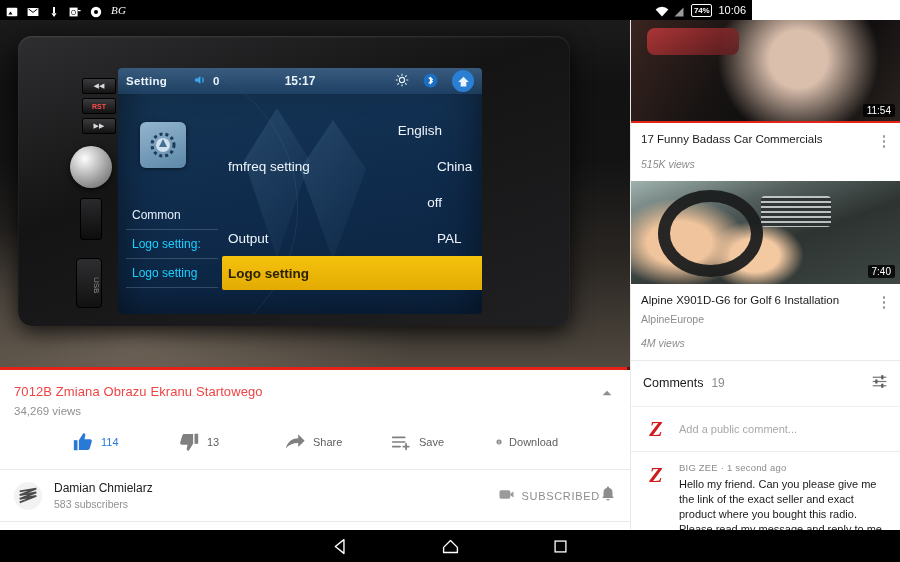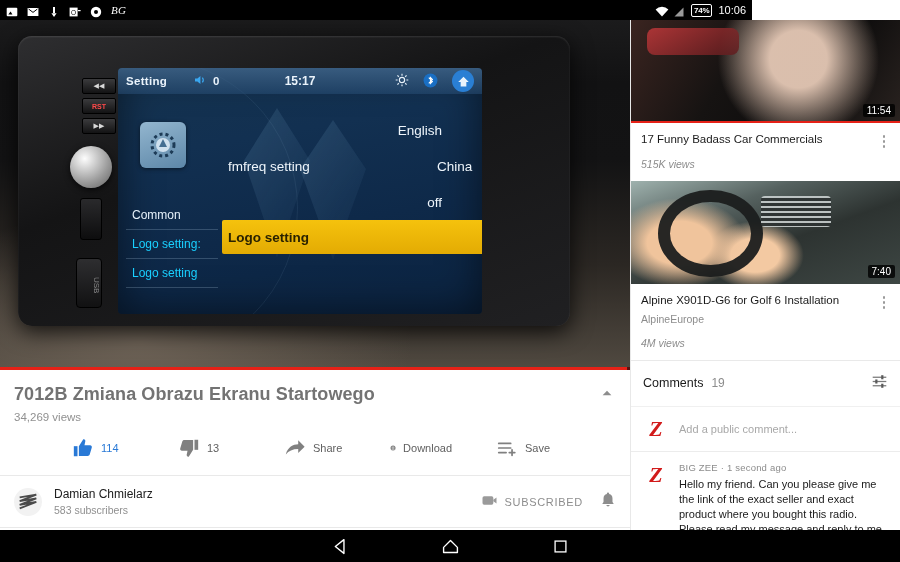--- a/index.html
+++ b/index.html
@@ -132,41 +132,41 @@
     background:linear-gradient(180deg,#2e2e30,#111112); border:1px solid #000;
     color:#888; font-size:8px; writing-mode:vertical-rl; text-align:center; padding-top:4px;
   }
   .progress {
     position:absolute; bottom:0; left:0; width:630px; height:3px; background:#5c1111;
   }
   .progress i { display:block; height:3px; width:99.6%; background:#e62117; }
 
   
   .meta { padding:14px 14px 6px 14px; position:relative; }
-  .vtitle { font-size:18px; color:#737373; letter-spacing:.1px;font-weight:bold; }
+  .vtitle { font-size:13px; color:#ef4444; letter-spacing:.1px; }
   .vviews { font-size:11.5px; color:#909090; margin-top:6px; }
   .collapse {
     position:absolute; right:14px; top:14px; width:18px; height:18px;
     display:flex; align-items:center; justify-content:center;
   }
   .actions { display:flex; justify-content:center; gap:44px; margin-top:14px; padding-bottom:10px;}
   .action { width:62px; display:flex; flex-direction:row; align-items:center; gap:7px; }
   .action .lbl { font-size:11px; color:#606060; }
   .action .lbl.blue { color:#2979d6; }
   .divider { height:1px; background:#e9e9e9; margin:0 0 0 0; }
 
   
   .channel { display:flex; align-items:center; padding:11px 14px; gap:12px; }
   .avatar-ch {
     width:28px; height:28px; border-radius:50%; background:#f2f2f2;
     display:flex; align-items:center; justify-content:center; flex:0 0 28px;
   }
   .ch-name { font-size:12px; color:#202020; }
   .ch-subs { font-size:10.5px; color:#909090; margin-top:3px; }
-  .ch-right { margin-left:auto; display:flex; align-items:center; gap:17px; }
+  .ch-right { margin-left:auto; display:flex; align-items:center; gap:0; }
   .subbed { display:flex; align-items:center; gap:7px; font-size:11px; color:#8d8d8d; letter-spacing:.7px; }
   .published { padding:11px 14px; font-size:11px; color:#707070; }
 
   
   .sv { width:270px; }
   .thumb { position:relative; width:270px; height:103px; overflow:hidden; background:#222; }
   .thumb .dur {
     position:absolute; right:6px; bottom:6px; background:rgba(0,0,0,.8); color:#fff;
     font-size:10px; padding:1px 4px; border-radius:2px;
   }
@@ -369,20 +369,24 @@
               <div class="row">
                 <span class="v">English</span>
               </div>
               <div class="row">
                 <span class="k">fmfreq setting</span>
                 <span class="v">China</span>
               </div>
               <div class="row">
                 <span class="v">off</span>
               </div>
+              <div class="row">
+                <span class="k">Output</span>
+                <span class="v">PAL</span>
+              </div>
               <div class="row hl">
                 <span class="k">Logo setting</span>
               </div>
             </div>
 
             <div class="finger"></div>
           </div>
         </div>
 
         <div class="progress">
@@ -412,39 +416,39 @@
                 <path d="M18 3h4v11h-4z" fill="#808080"></path>
                 <path d="M16.5 13.8 L11.7 21.5 c-1.5.3-2.5-.8-2.2-2.3 L10.4 15 H4.3 c-1.4 0-2.3-1.2-1.9-2.5 l2.2-7.4 C4.9 4 5.8 3.3 6.9 3.3 h9.6 Z" fill="#808080"></path>
               </svg>
             <span class="lbl">13</span>
           </div>
           <div class="action">
             <svg viewBox="0 0 24 24" width="22" height="22">
                 <path d="M2 19 C4 11 10 8 15.5 8 V3.5 L22.5 10.5 L15.5 17.5 V13 C9.5 13 5 15 2 19 Z" fill="#808080"></path>
               </svg>
             <span class="lbl">Share</span>
-          </div>
-          <div class="action">
-            <svg viewBox="0 0 24 24" width="22" height="22">
-                <circle cx="12" cy="12" r="10" fill="#808080"></circle>
-                <path d="M12 6 v7 M8.5 10 L12 13.5 L15.5 10 M7.5 17 h9" stroke="#fff" stroke-width="1.8" fill="none" stroke-linecap="round"></path>
-              </svg>
-            <span class="lbl">Download</span>
           </div>
           <div class="action">
             <svg viewBox="0 0 24 24" width="22" height="22">
                 <g stroke="#808080" stroke-width="1.9" stroke-linecap="round">
                   <line x1="3" y1="7" x2="16" y2="7"></line>
                   <line x1="3" y1="12" x2="16" y2="12"></line>
                   <line x1="3" y1="17" x2="11" y2="17"></line>
                   <line x1="17.5" y1="14" x2="17.5" y2="20"></line>
                   <line x1="14.5" y1="17" x2="20.5" y2="17"></line>
                 </g>
               </svg>
             <span class="lbl">Save</span>
+          </div>
+          <div class="action">
+            <svg viewBox="0 0 24 24" width="22" height="22">
+                <circle cx="12" cy="12" r="10" fill="#808080"></circle>
+                <path d="M12 6 v7 M8.5 10 L12 13.5 L15.5 10 M7.5 17 h9" stroke="#fff" stroke-width="1.8" fill="none" stroke-linecap="round"></path>
+              </svg>
+            <span class="lbl">Download</span>
           </div>
         </div>
       </div>
 
       <div class="divider"></div>
 
       <div class="channel">
         <div class="avatar-ch">
           <svg viewBox="0 0 26 26" width="24" height="24">
               <path d="M4 8 L22 5 L4 12 L22 9 L4 16 L22 13 L4 20" stroke="#4a4a4a" stroke-width="2" fill="none"></path>

